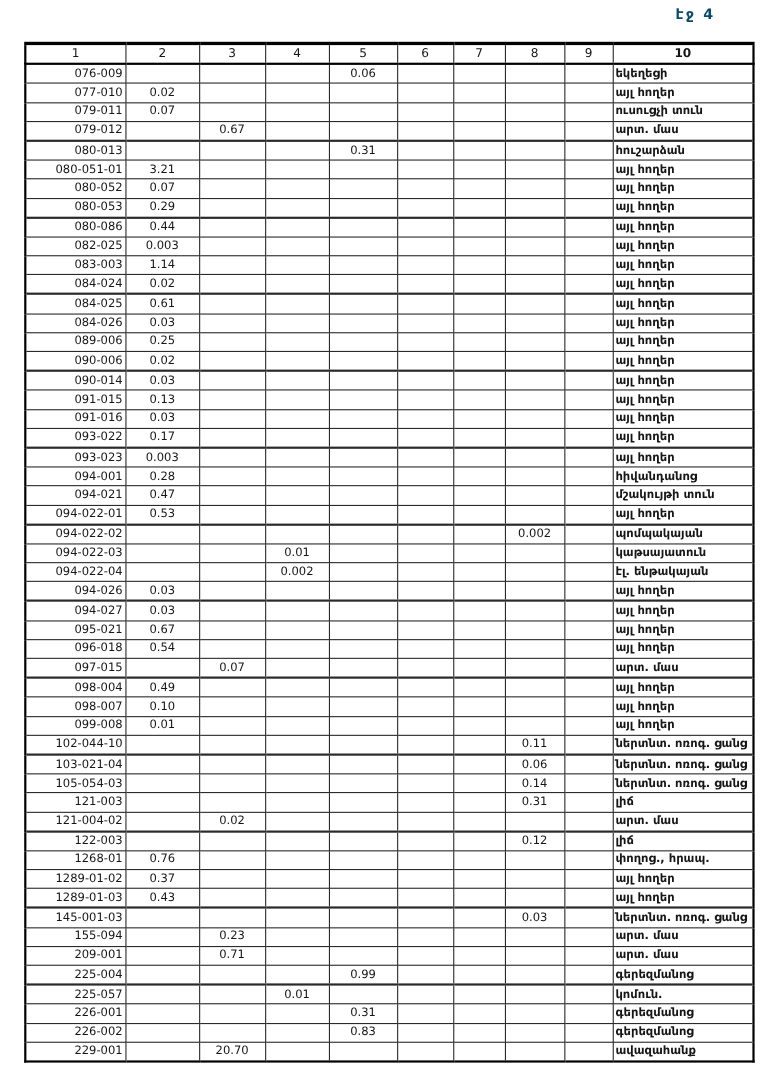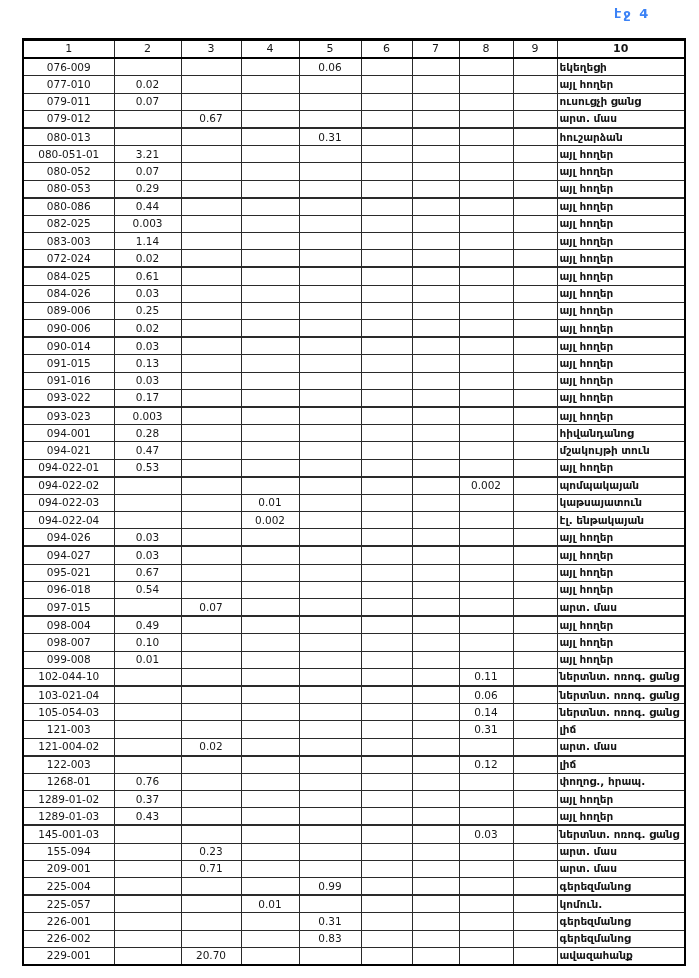--- a/index.html
+++ b/index.html
@@ -5,21 +5,21 @@
   html,body{margin:0;padding:0;}
   body{
     width:699px;height:978px;position:relative;
     background:#ffffff;
     font-family:"DejaVu Sans",sans-serif;
     color:#161616;
     overflow:hidden;
   }
   .page-label{
     position:absolute;top:6px;left:614px;
-    font-size:13px;font-weight:bold;letter-spacing:2px;color:#3b82f6;
+    font-size:13px;font-weight:bold;letter-spacing:2px;color:#0c4a6e;
   }
   table.land{
     position:absolute;left:22px;top:38px;
     width:662px;
     border-collapse:collapse;
     table-layout:fixed;
   }
   table.land td{
     border:1px solid #2a2a2a;
     height:16.2px;
@@ -34,21 +34,21 @@
     font-size:11px;
     border-top:3px solid #000;
     border-bottom:2px solid #000;
     font-weight:normal;
   }
   table.land td.first-col{border-left:2px solid #000;}
   table.land td.last-col{border-right:2px solid #000;font-weight:bold;}
   table.land tbody tr:last-child td{border-bottom:2px solid #000;}
   
   table.land tbody tr:nth-child(4n+1) td{border-top-width:2px;}
-  td.code{text-align:center;padding-left:3px;}
+  td.code{text-align:right;padding-left:3px;}
   td.val{text-align:center;}
   td.desc{text-align:left;padding-left:3px;position:relative;margin-left:28px;}
 </style>
 </head>
 <body>
 
 <div class="page-label">էջ 4</div>
 
 <table class="land">
   <colgroup>
@@ -105,21 +105,21 @@
       <tr>
         <td class="code first-col">079-011</td>
         <td class="val">0.07</td>
         <td class="val"></td>
         <td class="val"></td>
         <td class="val"></td>
         <td class="val"></td>
         <td class="val"></td>
         <td class="val"></td>
         <td class="val"></td>
-        <td class="desc last-col"><span>ուսուցչի ցանց</span></td>
+        <td class="desc last-col"><span>ուսուցչի տուն</span></td>
       </tr>
       <tr>
         <td class="code first-col">079-012</td>
         <td class="val"></td>
         <td class="val">0.67</td>
         <td class="val"></td>
         <td class="val"></td>
         <td class="val"></td>
         <td class="val"></td>
         <td class="val"></td>
@@ -204,21 +204,21 @@
         <td class="val"></td>
         <td class="val"></td>
         <td class="val"></td>
         <td class="val"></td>
         <td class="val"></td>
         <td class="val"></td>
         <td class="val"></td>
         <td class="desc last-col"><span>այլ հողեր</span></td>
       </tr>
       <tr>
-        <td class="code first-col">072-024</td>
+        <td class="code first-col">084-024</td>
         <td class="val">0.02</td>
         <td class="val"></td>
         <td class="val"></td>
         <td class="val"></td>
         <td class="val"></td>
         <td class="val"></td>
         <td class="val"></td>
         <td class="val"></td>
         <td class="desc last-col"><span>այլ հողեր</span></td>
       </tr>

